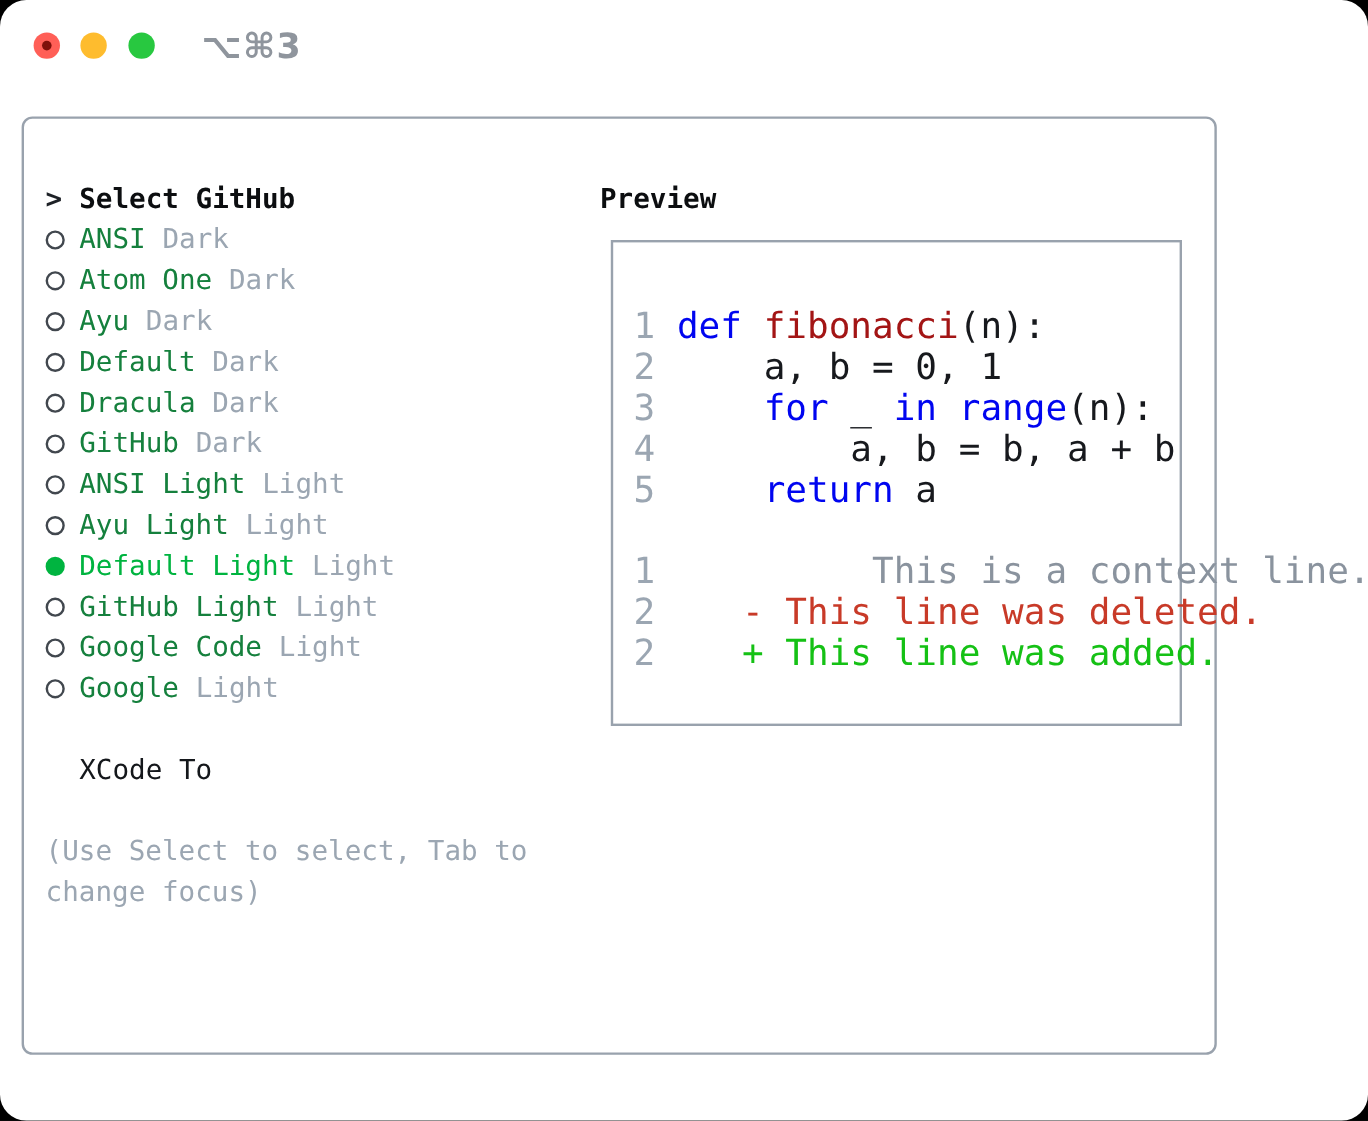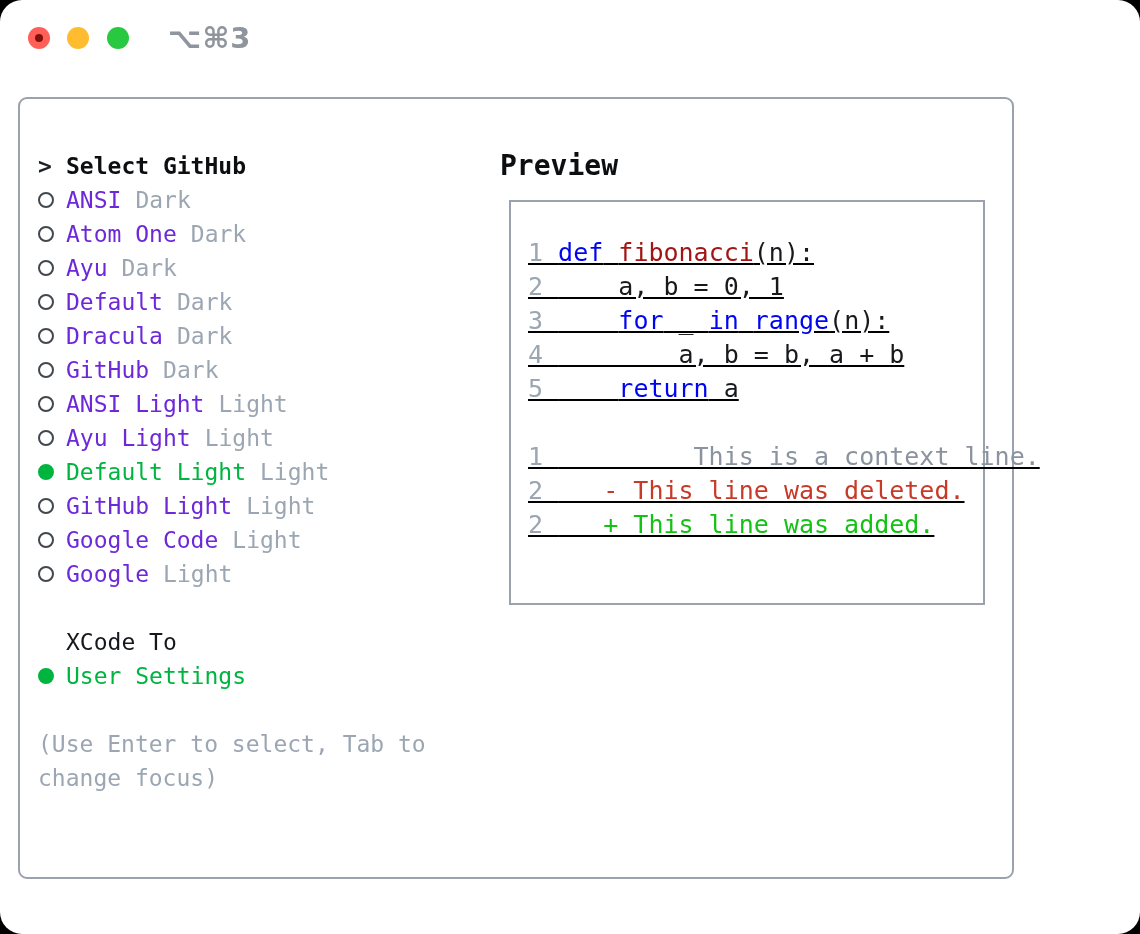--- a/index.html
+++ b/index.html
@@ -22,33 +22,33 @@
   .panel{position:absolute;left:18px;top:97px;width:996px;height:782px;
     border:2px solid var(--border_gray);border-radius:9px;box-sizing:border-box;background:#fff;}
   
   .leftcol{position:absolute;left:38px;top:149px;width:450px;font-size:23px;color:#363b42;}
   .row{display:flex;align-items:center;height:34px;white-space:pre;}
   .slot{display:inline-flex;align-items:center;width:28px;flex:0 0 28px;}
   .bullet{width:12px;height:12px;border:2px solid #41474e;border-radius:50%;box-sizing:content-box;}
   .bullet.sel{border-color:var(--accent_green);background:var(--accent_green);}
   .hdr{font-weight:bold;color:#0c0e10;}
   .prefix{color:#1d2126;}
-  .name{color:#6d28d9;}
+  .name{color:#15803d;}
   .name.selname{color:var(--accent_green);}
   .variant{color:var(--muted_gray);margin-left:14px;}
   .sp{height:34px;}
   .hint{height:34px;line-height:34px;color:var(--muted_gray);white-space:pre;}
   .applyhdr{color:#14171b;}
   
   .prevtitle{position:absolute;left:500px;top:149px;height:34px;line-height:34px;
-    font-size:28px;font-weight:bold;color:#0c0e10;}
+    font-size:23px;font-weight:bold;color:#0c0e10;}
   .prevbox{position:absolute;left:509px;top:200px;width:476px;height:405px;
     border:2px solid var(--border_gray);box-sizing:border-box;background:#fff;}
-  pre.code{margin:0;padding:34px 6px 0 17px;font-family:"DejaVu Sans Mono",monospace;
-    font-size:25px;line-height:34px;text-decoration:underline;}
+  pre.code{margin:0;padding:54px 6px 0 17px;font-family:"DejaVu Sans Mono",monospace;
+    font-size:30px;line-height:34px;}
   .ln{color:var(--muted_gray);}
   .kw{color:var(--keyword_blue);}
   .fn{color:var(--function_red);}
   .pl{color:#17191d;}
   .ctx{color:#8a939e;}
   .del{color:var(--diff_del);}
   .add{color:var(--diff_add);}
 </style>
 </head>
 <body>
@@ -86,26 +86,25 @@
       </div>
 
     <div class="sp"></div>
 
     <div class="row">
       <span class="slot"></span>
       <span class="applyhdr">XCode To</span>
     </div>
 
     <div id="apply-options">
-        <div class="row"><span class="slot"><span class="bullet sel"></span></span><span class="name selname">User Settings</span></div>
       </div>
 
     <div class="sp"></div>
 
-    <div class="hint">(Use Enter to select, Tab to</div>
+    <div class="hint">(Use Select to select, Tab to</div>
     <div class="hint">change focus)</div>
   </div>
 
   <div class="prevtitle">Preview</div>
 
   <div class="prevbox">
     <pre class="code" id="code-pre"><span class="ln">1 </span><span class="kw">def</span><span class="pl"> </span><span class="fn">fibonacci</span><span class="pl">(n):</span>
 <span class="ln">2 </span><span class="pl">    a, b = 0, 1</span>
 <span class="ln">3 </span><span class="pl">    </span><span class="kw">for</span><span class="pl"> _ </span><span class="kw">in</span><span class="pl"> </span><span class="kw">range</span><span class="pl">(n):</span>
 <span class="ln">4 </span><span class="pl">        a, b = b, a + b</span>

